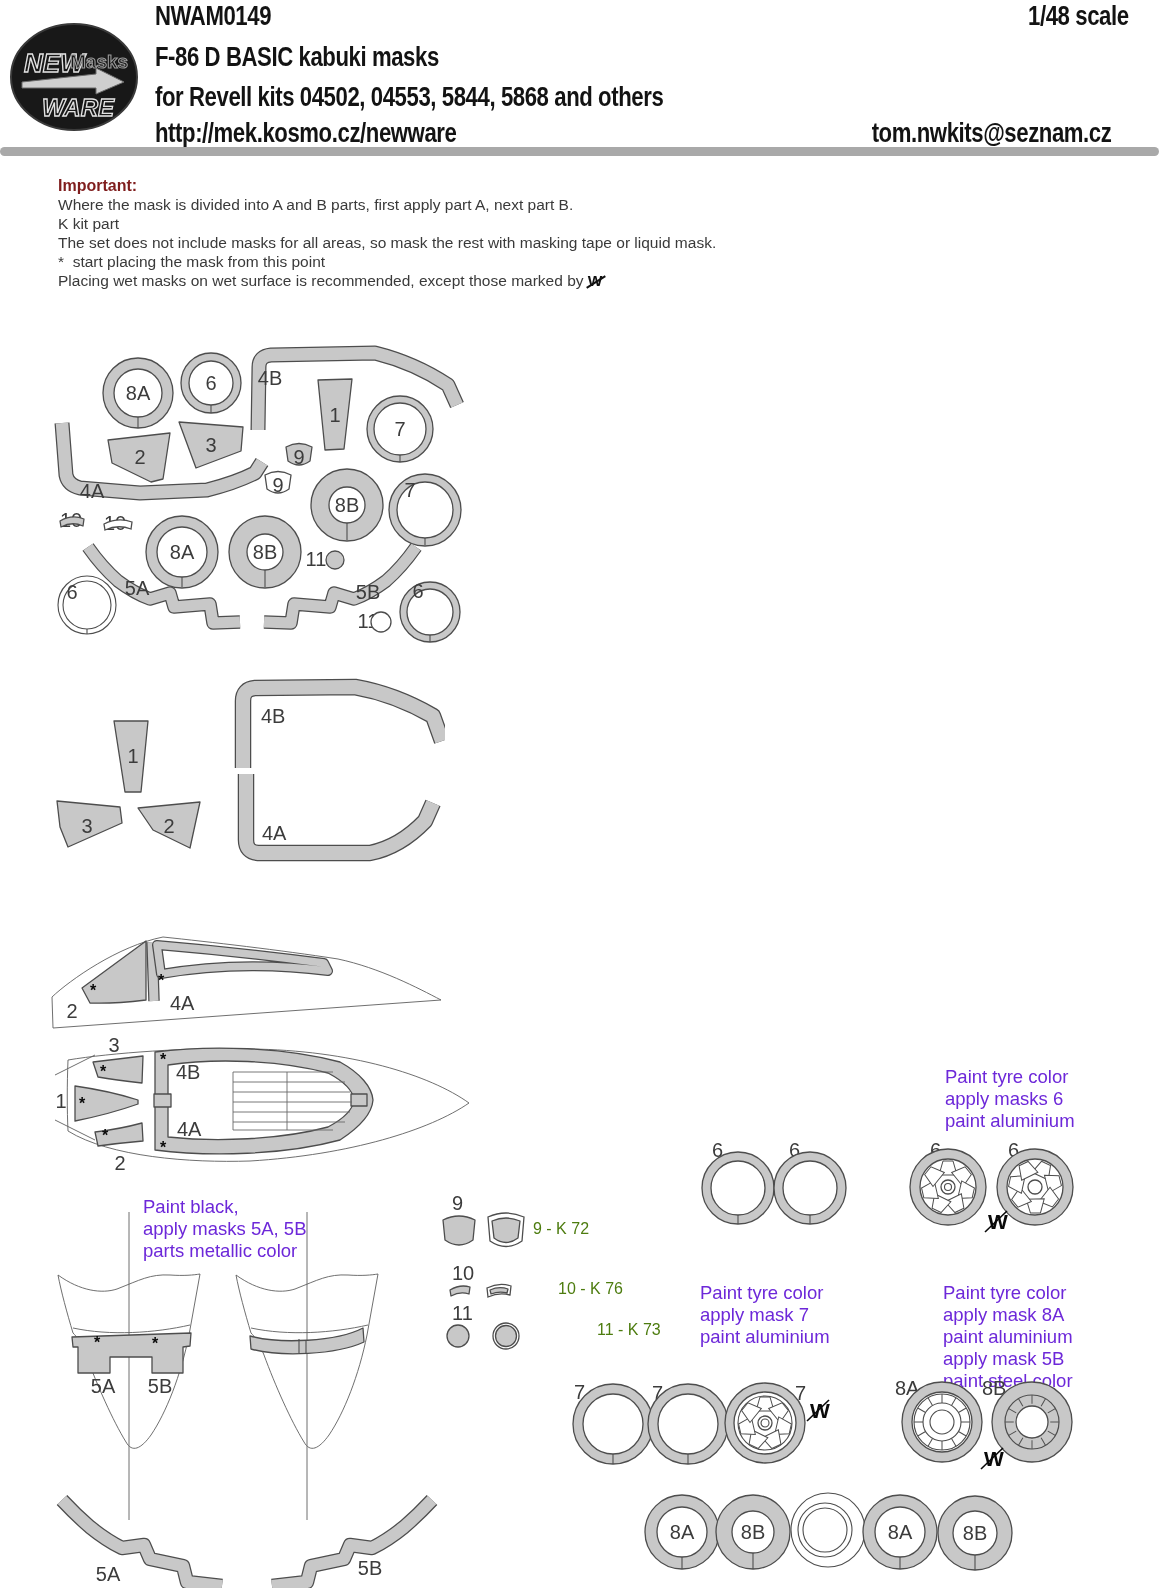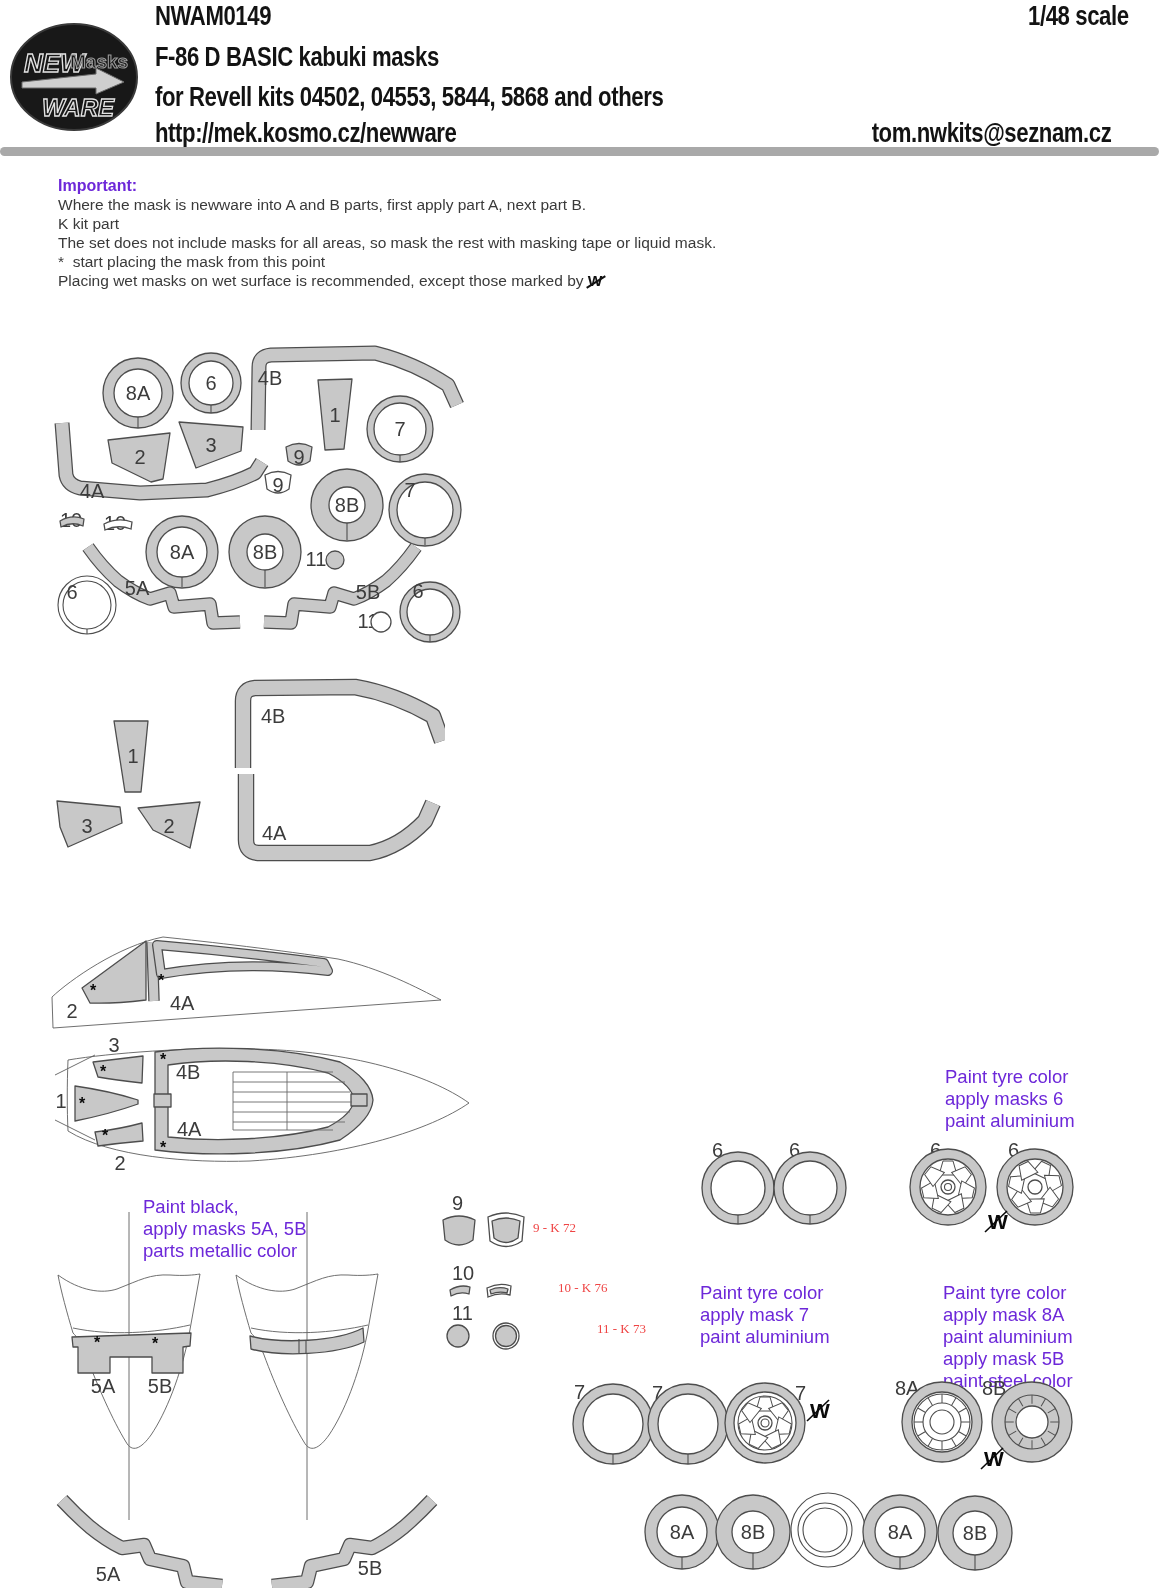--- a/index.html
+++ b/index.html
@@ -3,24 +3,24 @@
 <meta charset="utf-8">
 <style>
   html,body{margin:0;padding:0;background:#fff;}
   .page{position:relative;width:1159px;height:1588px;background:#ffffff;overflow:hidden;
         font-family:"Liberation Sans",sans-serif;}
   .t{position:absolute;color:#3a3a3a;}
   .hdr{font-weight:700;color:#131313;white-space:nowrap;transform:scaleX(.82);transform-origin:0 0;
        letter-spacing:-.5px;font-size:27px;}
   .hdr.right{transform-origin:100% 0;text-align:right;}
   .divider{position:absolute;left:0;top:147px;width:1159px;height:9px;background:#a9a9a9;border-radius:5px;}
-  .note-title{font-weight:700;color:#6d28d9;font-size:16px;}
+  .note-title{font-weight:700;color:#7f1d1d;font-size:16px;}
   .note-line{font-size:15.5px;line-height:19px;color:#3a3a3a;white-space:pre-wrap;}
   .ann{font-size:18.5px;line-height:22px;color:#6d28d9;}
-  .kref{font-size:13px;color:#ef4444;white-space:nowrap;font-family:Liberation Serif, serif;}
+  .kref{font-size:16px;color:#4d7c0f;white-space:nowrap;}
   .crossed{position:relative;font-weight:700;color:#111;display:inline-block;}
   .crossed::after{content:'';position:absolute;left:-3px;top:50%;width:22px;border-top:2px solid #111;
                   transform:rotate(-32deg);}
   svg{position:absolute;overflow:hidden;}
   svg text{font-family:"Liberation Sans",sans-serif;}
   .lbl{font-size:20px;fill:#3c3c3c;}
   .lblm{font-size:20px;fill:#3c3c3c;text-anchor:middle;}
   .star{font-size:16px;font-weight:700;fill:#0a0a0a;}
   .wet{font-size:21px;font-weight:700;fill:#0a0a0a;}
   .mask{fill:#c8c8c8;stroke:#4d4d4d;stroke-width:1.3;stroke-linejoin:round;}
@@ -48,21 +48,21 @@
   <div class="t hdr" style="left:155px;top:1px;">NWAM0149</div>
   <div class="t hdr right" style="right:30px;top:1px;">1/48 scale</div>
   <div class="t hdr" style="left:155px;top:42px;">F-86 D BASIC kabuki masks</div>
   <div class="t hdr" style="left:155px;top:82px;">for Revell kits 04502, 04553, 5844, 5868 and others</div>
   <div class="t hdr" style="left:155px;top:118px;">http://mek.kosmo.cz/newware</div>
   <div class="t hdr right" style="right:48px;top:118px;">tom.nwkits@seznam.cz</div>
   <div class="divider"></div>
 
   <div class="t" style="left:58px;top:177px;">
     <div class="note-title">Important:</div>
-    <div class="note-line">Where the mask is newware into A and B parts, first apply part A, next part B.</div>
+    <div class="note-line">Where the mask is divided into A and B parts, first apply part A, next part B.</div>
     <div class="note-line">K kit part</div>
     <div class="note-line">The set does not include masks for all areas, so mask the rest with masking tape or liquid mask.</div>
     <div class="note-line">*  start placing the mask from this point</div>
     <div class="note-line"><span>Placing wet masks on wet surface is recommended, except those marked by </span><span class="crossed">W</span></div>
   </div>
 
   <svg style="left:50px;top:335px;" width="420" height="310" viewBox="0 0 420 310">
     <defs>
       <path id="d1-4B" d="M 208,95 L 209,32 Q 209,21 221,20 L 325,18 Q 365,28 398,50 L 407,70"></path>
       <path id="d1-4A" d="M 12,88 L 16,140 Q 18,150 30,153 L 90,158 L 157,155 Q 185,148 205,138 L 212,127"></path>

